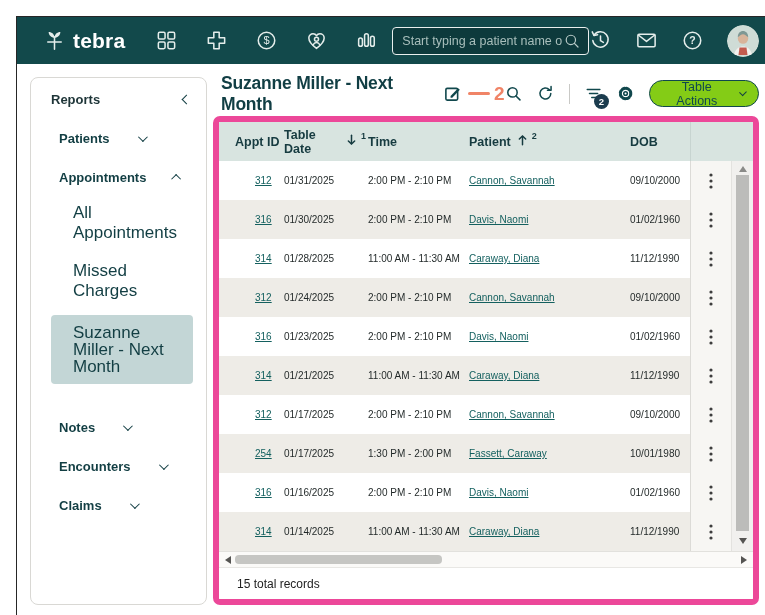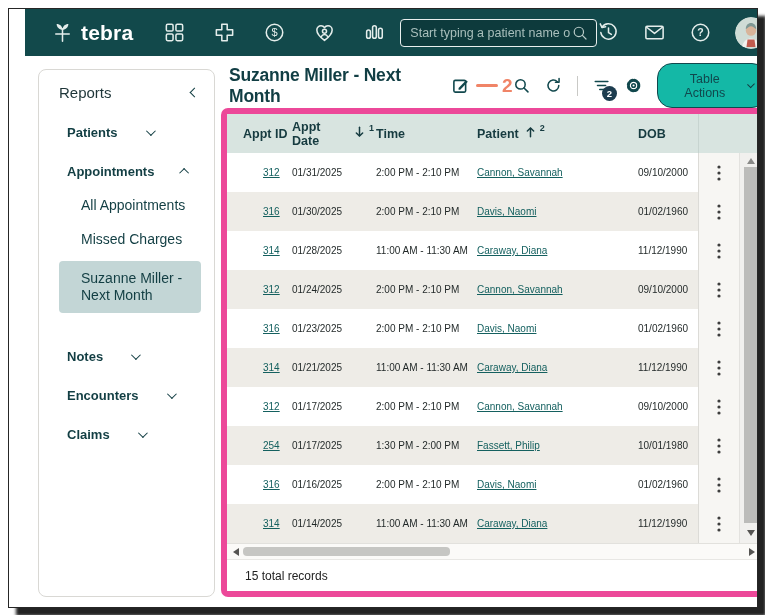--- a/index.html
+++ b/index.html
@@ -3,25 +3,24 @@
 <meta charset="utf-8">
 <style>
   * { margin:0; padding:0; box-sizing:border-box; }
   html,body { background:#ffffff; }
   body {
     width:765px; height:615px; overflow:hidden;
     font-family:"Liberation Sans", sans-serif;
     -webkit-font-smoothing:antialiased;
   }
   .app {
-    position:relative; width:750px; height:600px; margin:8px;
+    position:relative; width:750px; height:600px; margin:16px;
     background:#ffffff; border:1px solid #262626;
     box-shadow:8px 8px 3px rgba(5,5,5,0.88);
     overflow:hidden;
-    padding-left:16px;
   }
   
   .topbar {
     height:47px; background:#12494b; display:flex; align-items:center;
     padding:0 18px 0 26px; color:#eaf2f0;
   }
   .brand { display:flex; align-items:center; gap:7px; margin-right:30px; }
   .brand-name { color:#ffffff; font-size:21px; font-weight:600; letter-spacing:0.2px; }
   .nav-icons { display:flex; align-items:center; gap:27px; }
   .tico { display:inline-flex; width:23px; height:23px; cursor:pointer; }
@@ -41,28 +40,28 @@
   .avatar-wrap { width:32px; height:32px; border-radius:50%; overflow:hidden; cursor:pointer; }
   
   .page { position:relative; height:553px; background:#ffffff; }
   
   .sidebar {
     position:absolute; left:13px; top:13px; width:177px; height:528px;
     background:#fff; border:1px solid #d9d8d4; border-radius:8px;
     padding:14px 12px 0 20px; color:#123e43;
   }
   .sb-head { display:flex; align-items:center; justify-content:space-between; padding-right:4px; }
-  .sb-title { font-size:15px; color:#1e3538; }
+  .sb-title { font-size:13px; color:#1e3538;font-weight:bold; }
   .chev { display:inline-block; width:7px; height:7px; border:solid #123e43; border-width:0 1.6px 1.6px 0; }
   .chev.down  { transform:rotate(45deg) translateY(-2px); }
   .chev.up    { transform:rotate(-135deg) translateY(-2px); }
   .chev.left  { transform:rotate(135deg); }
   .sb-item { display:flex; align-items:center; gap:28px; font-weight:700; font-size:13px;
              color:#123e43; margin:24px 0 0 8px; cursor:pointer; }
-  .sb-sub { margin:18px 0 0 22px; font-size:14px; color:#123e43; cursor:pointer; }
+  .sb-sub { margin:18px 0 0 22px; font-size:17px; color:#123e43; cursor:pointer; }
   .sb-sub.sel {
     margin:14px 0 0 0; background:#c3d6d6; border-radius:4px;
     padding:9px 10px 9px 22px; width:142px; line-height:17px;
   }
   .sb-gap { height:12px; }
   
   .main { position:absolute; left:196px; top:13px; width:546px; }
   .title-row { height:39px; display:flex; align-items:center; padding:0 0 6px 8px; }
   .page-title { font-size:17.5px; font-weight:800; color:#113e44; letter-spacing:-0.2px; }
   .mico { display:inline-flex; width:19px; height:19px; cursor:pointer; position:relative; }
@@ -72,22 +71,22 @@
   .callout-dash { width:22px; height:3px; background:#f08467; border-radius:2px; margin-right:4px; }
   .callout-num { font-size:19px; font-weight:700; }
   .title-tools { margin-left:auto; display:flex; align-items:center; gap:15px; }
   .vdiv { width:1px; height:20px; background:#c9c9c6; }
   .badge {
     position:absolute; right:-7px; bottom:-6px; width:15px; height:15px; border-radius:50%;
     background:#1c3c4e; color:#fff; font-size:9.5px; font-weight:700;
     display:flex; align-items:center; justify-content:center;
   }
   .table-actions-btn {
-    display:flex; align-items:center; gap:9px; height:45px; padding:0 14px;
-    border:1px solid #11484d; border-radius:15px; background:#14b8a6; cursor:pointer;
+    display:flex; align-items:center; gap:9px; height:27px; padding:0 14px;
+    border:1px solid #11484d; border-radius:15px; background:#84cc16; cursor:pointer;
     color:#11484d; font-size:12.5px; font-weight:400;
   }
   .table-actions-btn .chev { width:6px; height:6px; }
   
   .panel {
     width:546px; height:489px; border:6px solid #ec4899; border-radius:7px;
     overflow:hidden; background:#fff; display:flex; flex-direction:column;
   }
   .ghead {
     position:relative; height:39px; background:#d8e4e0; flex:0 0 auto;
@@ -303,21 +302,21 @@
           </button>
         </div>
       </div>
 
       <div class="panel">
         <div class="ghead">
           <div class="hcell">
             <span>Appt ID</span>
           </div>
           <div class="hcell">
-            <span>Appt Date</span>
+            <span>Table Date</span>
             <span class="sort-arrow">
               <svg viewBox="0 0 14 14">
                   <path d="M7 2v9"></path>
                   <polyline points="3.6,8 7,11.4 10.4,8"></polyline>
                 </svg>
             </span>
             <span class="sort-idx">1</span>
           </div>
           <div class="hcell">
             <span>Time</span>
@@ -385,21 +384,21 @@
                 <div class="c c-id"><a class="link" href="#">312</a></div>
                 <div class="c"><span>01/17/2025</span></div>
                 <div class="c"><span>2:00 PM - 2:10 PM</span></div>
                 <div class="c"><a class="link" href="#">Cannon, Savannah</a></div>
                 <div class="c"><span>09/10/2000</span></div>
               </div>
               <div class="trow alt">
                 <div class="c c-id"><a class="link" href="#">254</a></div>
                 <div class="c"><span>01/17/2025</span></div>
                 <div class="c"><span>1:30 PM - 2:00 PM</span></div>
-                <div class="c"><a class="link" href="#">Fassett, Philip</a></div>
+                <div class="c"><a class="link" href="#">Fassett, Caraway</a></div>
                 <div class="c"><span>10/01/1980</span></div>
               </div>
               <div class="trow">
                 <div class="c c-id"><a class="link" href="#">316</a></div>
                 <div class="c"><span>01/16/2025</span></div>
                 <div class="c"><span>2:00 PM - 2:10 PM</span></div>
                 <div class="c"><a class="link" href="#">Davis, Naomi</a></div>
                 <div class="c"><span>01/02/1960</span></div>
               </div>
               <div class="trow alt">

